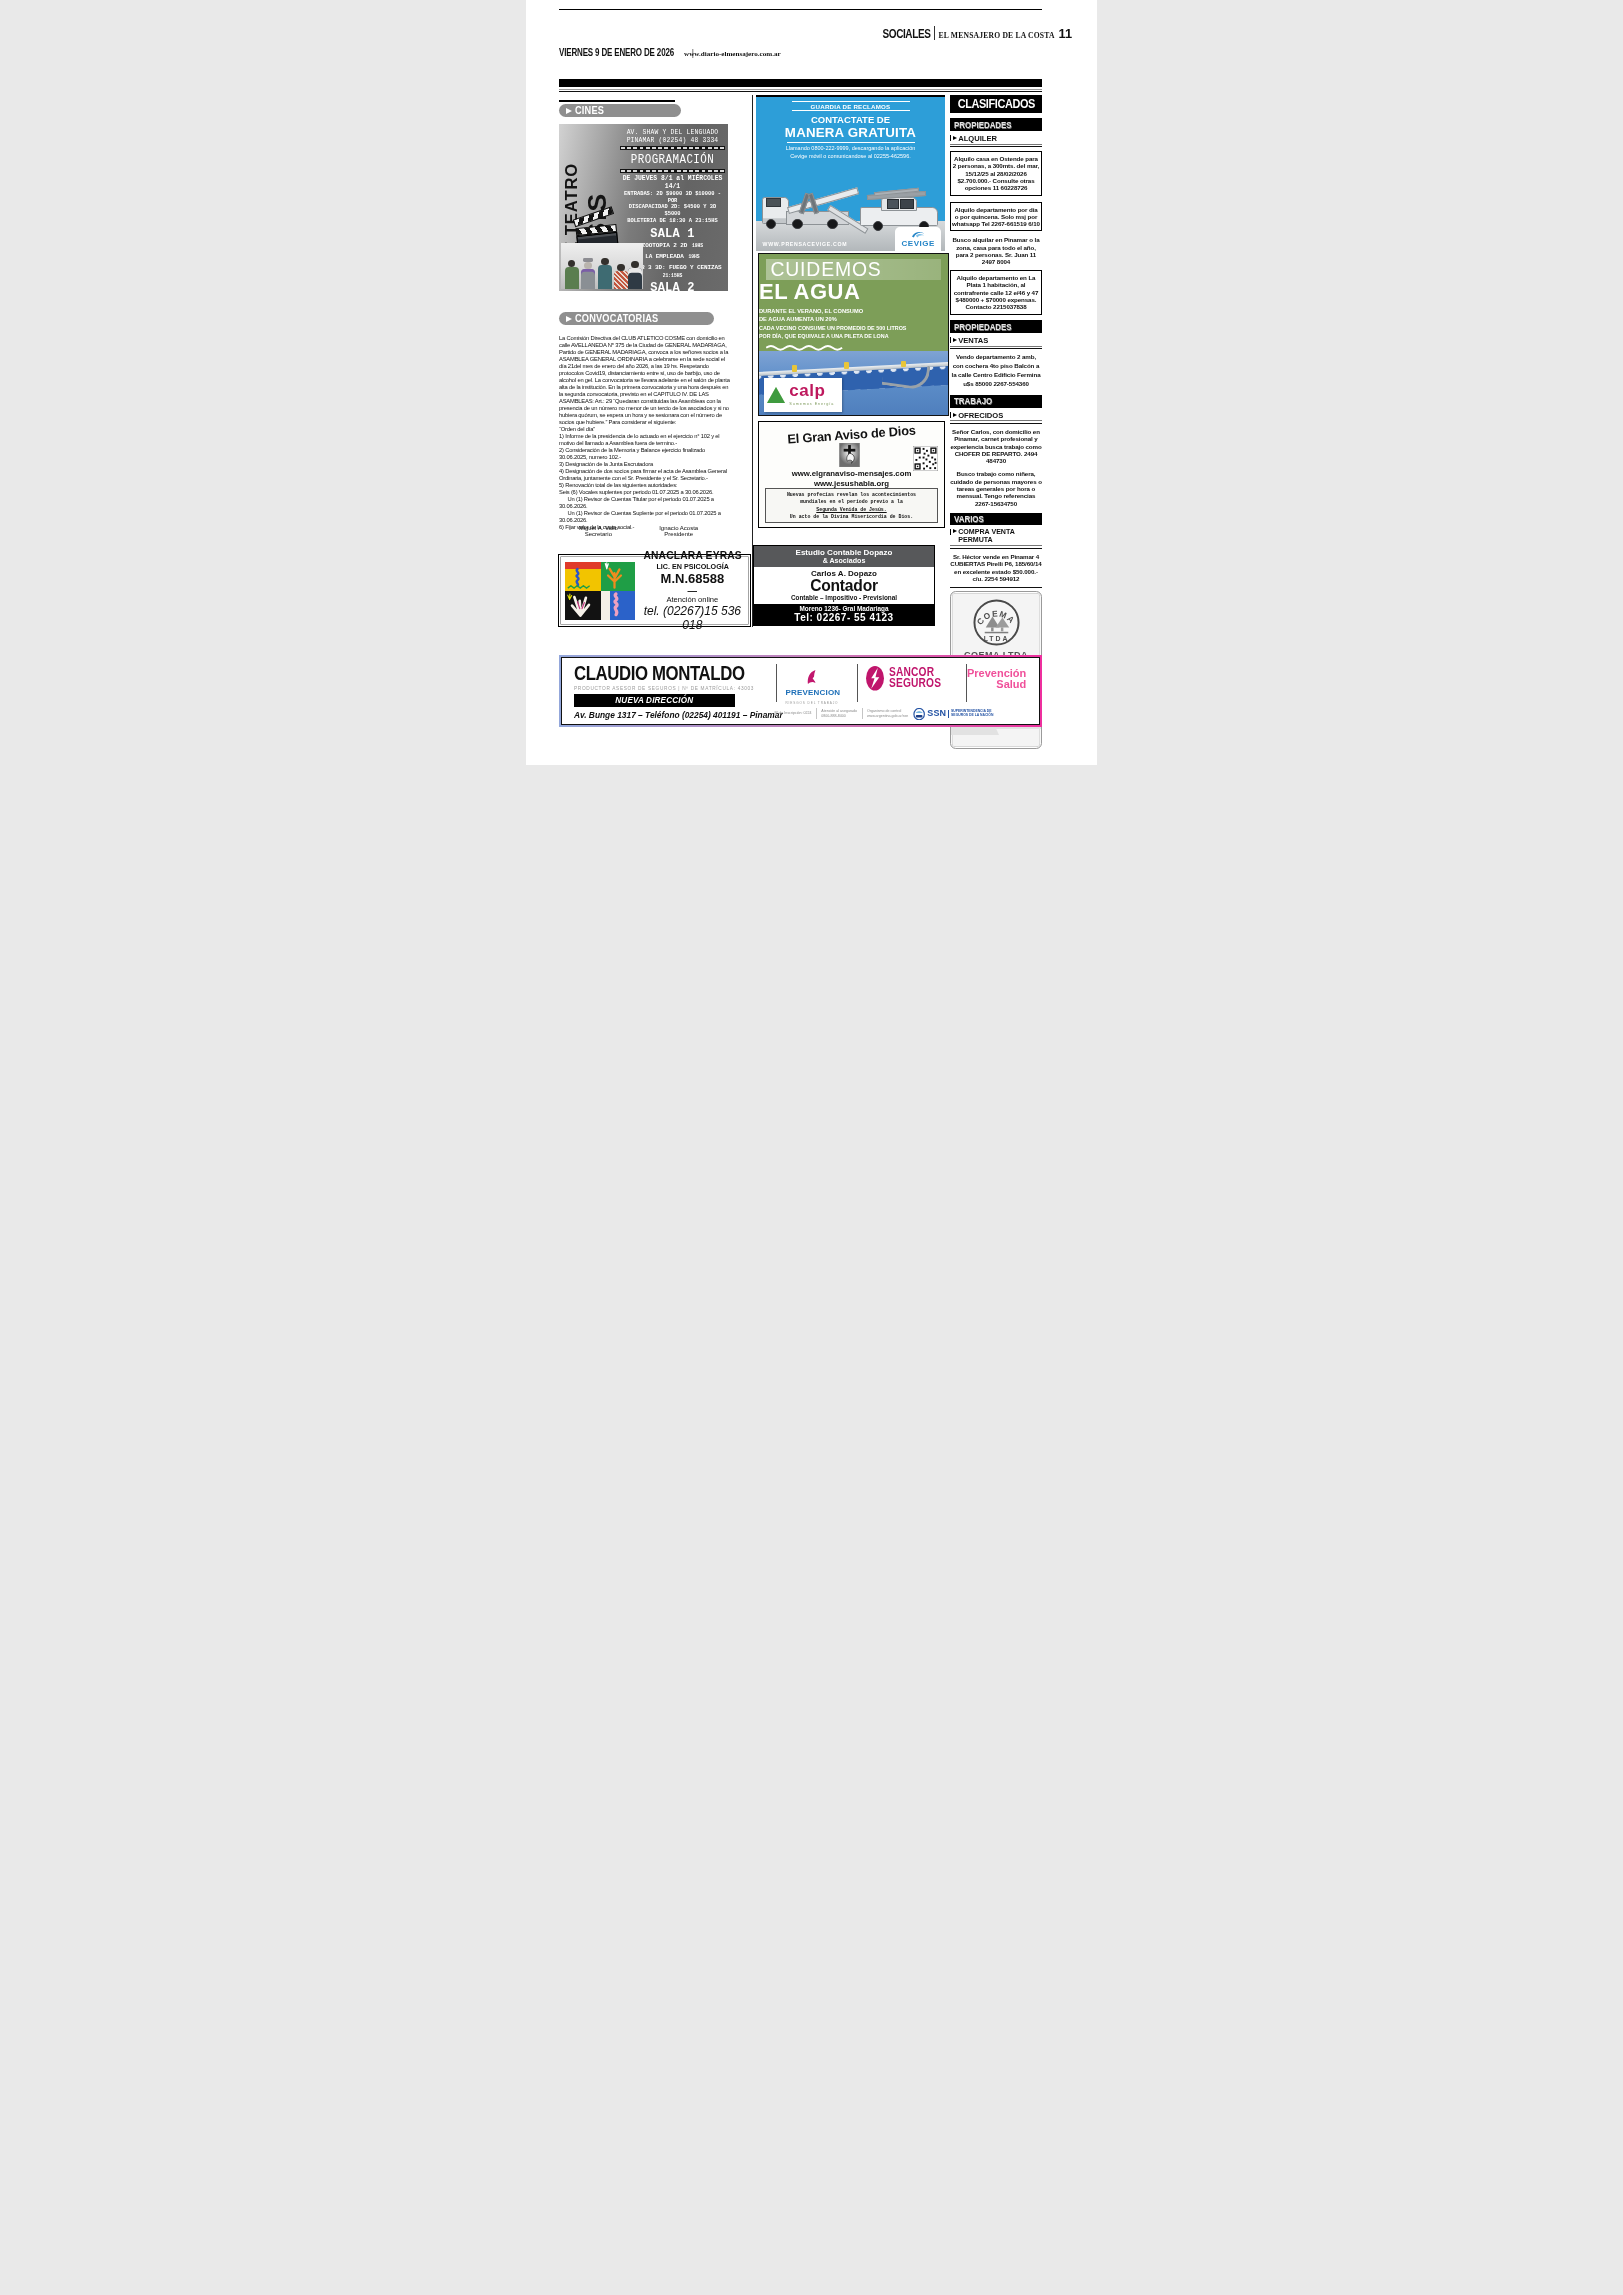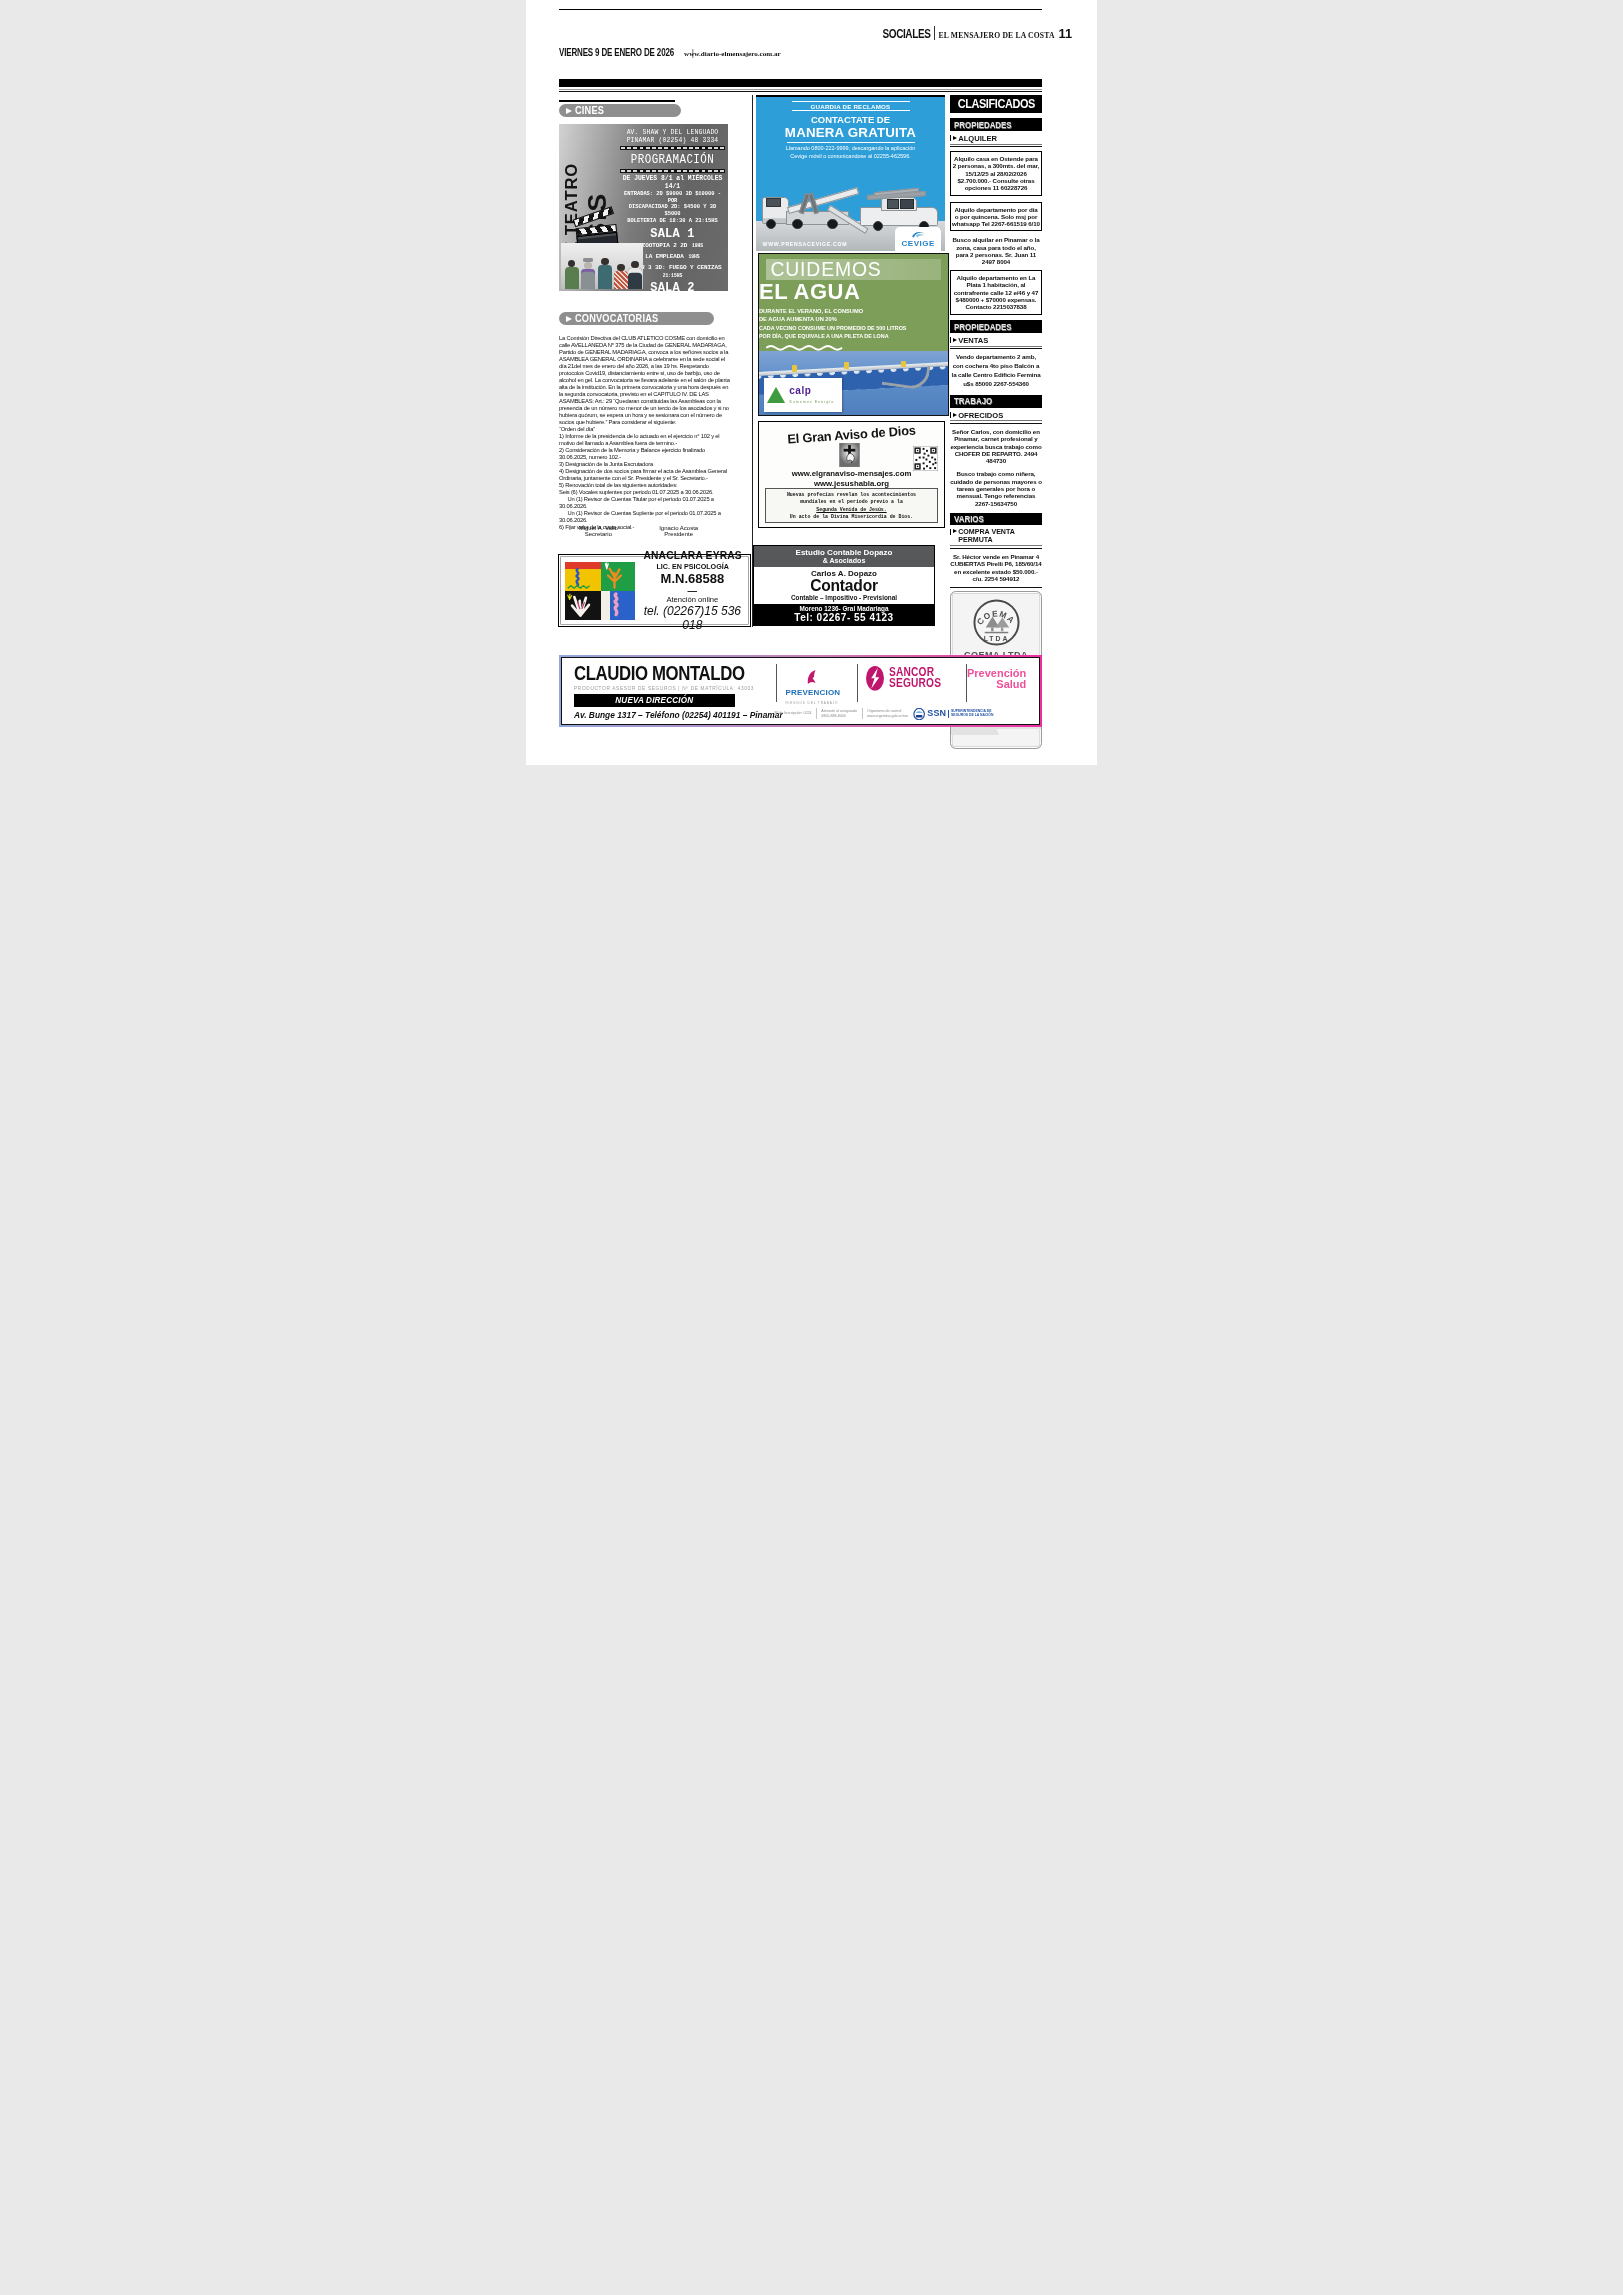--- a/index.html
+++ b/index.html
@@ -90,21 +90,21 @@
   #agua .t2{font-size:22px;color:#fff;font-weight:800;letter-spacing:0.5px;line-height:1.0;margin-top:0.9px;}
   #agua .ln{color:#fff;font-weight:800;font-size:5.7px;line-height:1.5;}
   #pool{position:absolute;left:0;right:0;bottom:0;height:64px;background:linear-gradient(180deg,#7fa3d4,#5d8ec9 45%,#4f7fbd);overflow:hidden;}
   #pool .rim{position:absolute;left:-4.7px;right:-4.7px;top:16px;height:4.7px;background:linear-gradient(180deg,#eef1f3,#aab3ba);transform:rotate(-3deg);}
   #pool .wall{position:absolute;left:-4.7px;right:-4.7px;top:20px;height:19px;background:#2f62ae;transform:rotate(-3deg);
      background-image:radial-gradient(circle at 4.7px 0,rgba(255,255,255,.85) 2.8px,transparent 3.3px);background-size:12.3px 19px;}
   #pool .clip{position:absolute;width:4.7px;height:6.6px;background:#e8c53a;border-radius:0.9px;top:14.2px;}
   #pool .hose{position:absolute;right:19px;top:12.3px;width:43px;height:22px;border:3.3px solid #9aa2a8;border-top:none;border-left:none;border-radius:0 0 19px 0;transform:rotate(8deg);}
   #calp{position:absolute;left:4.7px;bottom:2.8px;width:71px;height:30px;background:#fff;box-shadow:0.9px 0.9px 1.9px rgba(0,0,0,.25);display:flex;align-items:center;gap:3.8px;padding:1.9px 3.8px;}
   #calp .tri{width:0;height:0;border-bottom:16px solid #3f9b3f;border-left:9.5px solid transparent;border-right:9.5px solid transparent;filter:drop-shadow(0.9px 0.9px 0 #bcd4a0);}
-  #calp .nm{font-size:10px;font-weight:800;color:#4c1d95;letter-spacing:0.5px;line-height:.9;}
+  #calp .nm{font-size:17px;font-weight:800;color:#be185d;letter-spacing:0.5px;line-height:.9;}
   #calp .sb{font-size:3.8px;color:#7f9b5d;letter-spacing:0.9px;}
 
   #aviso{left:232px;top:421px;width:185px;height:105px;border:1.9px solid #000;background:#fdfdfb;overflow:hidden;}
   #aviso .ttl{margin-top:4.7px;text-align:center;font-size:12.8px;font-weight:800;transform:rotate(-4deg);letter-spacing:-0.2px;}
   #aviso .urls{text-align:center;font-weight:800;font-size:7.8px;line-height:1.3;margin-top:1.9px;}
   #aviso .inner{position:absolute;left:5.7px;right:5.7px;bottom:3.8px;border:0.9px solid #555;background:#f7f7f4;padding:2.4px 1.9px;text-align:center;
      font-family:"Liberation Mono",monospace;font-size:4.9px;font-weight:700;line-height:1.45;}
   #aviso .u{text-decoration:underline;}
 
   #dopazo{left:227px;top:545px;width:180px;height:79px;border:0.9px solid #000;background:#fff;}

